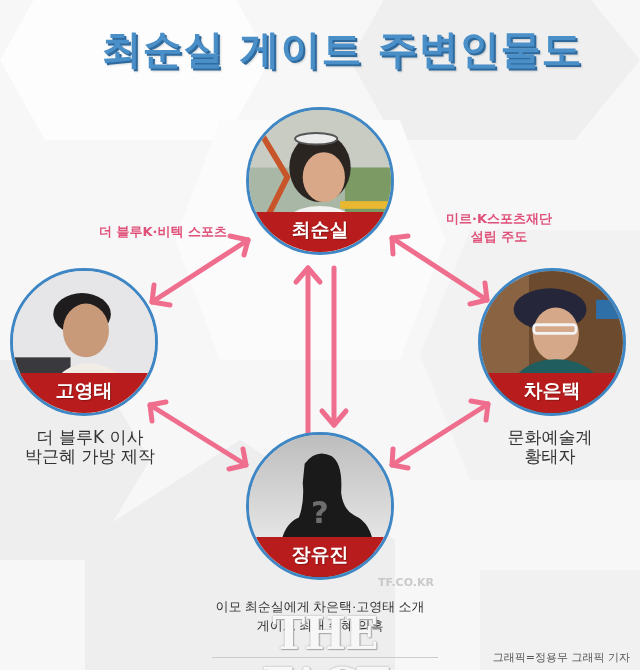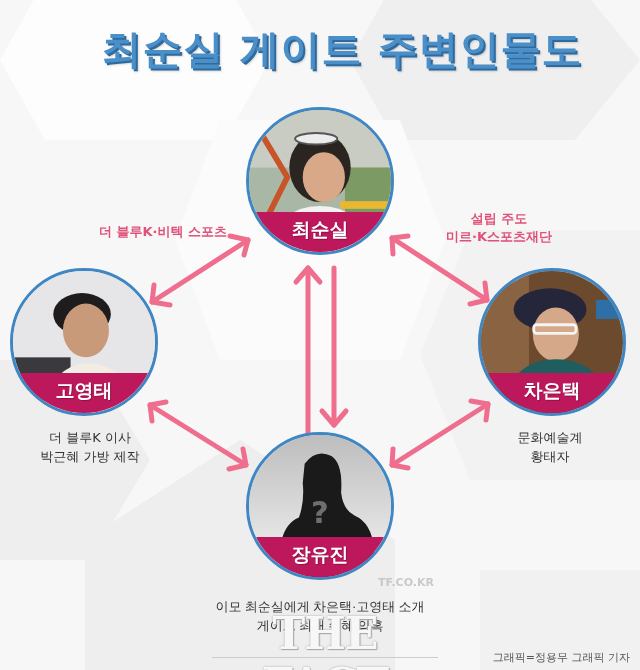--- a/index.html
+++ b/index.html
@@ -21,31 +21,31 @@
     }
     .arrows { position: absolute; left: 0; top: 0; width: 640px; height: 670px; z-index: 1; }
     .node {
       position: absolute; width: 148px; height: 148px; border-radius: 50%;
       border: 3px solid #3f87c4; overflow: hidden; background: #ddd;
       z-index: 3;
     }
     .node .photo { position: absolute; left: 0; top: 0; width: 100%; height: 100%; }
     .node .band {
       position: absolute; left: 0; bottom: 0; width: 100%; height: 40px;
-      background: #be185d; color: #fff; text-align: center;
+      background: #b91c1c; color: #fff; text-align: center;
       font-weight: bold; font-size: 19px; line-height: 34px;
       text-shadow: 1px 1px 1px rgba(0,0,0,0.25);
     }
     .rel {
       position: absolute; text-align: center; font-weight: bold;
       font-size: 13px; line-height: 18px; color: #e0517a; z-index: 2;
     }
     .desc {
       position: absolute; text-align: center;
-      font-size: 13px; line-height: 19px; color: #333; z-index: 2;
+      font-size: 17px; line-height: 19px; color: #333; z-index: 2;
     }
     .watermark {
       position: absolute; left: 212px; top: 608px; width: 226px; height: 50px;
       font-family: "DejaVu Serif", serif; font-weight: bold; font-size: 44px;
       color: rgba(255,255,255,0.92); letter-spacing: -1px; text-align: center;
       text-shadow: 0 0 2px #999, 1px 1px 1px #aaa;
       border-bottom: 1px solid #ccc; z-index: 5;
     }
     .wm-small {
       position: absolute; left: 378px; top: 576px; font-size: 11px;
@@ -108,22 +108,22 @@
       <polyline points="393,449 392,465 408,468"></polyline>
       <polyline points="471,401 488,404 486,420"></polyline>
     </g>
   </g>
 </svg>
 
 <div class="rel" style="left:78px; top:210px; width:170px;margin-top:13px;">
   <div>더 블루K·비텍 스포츠</div>
 </div>
 <div class="rel" style="left:424px; top:210px; width:150px;">
+  <div>미르·K스포츠재단</div>
   <div>설립 주도</div>
-  <div>미르·K스포츠재단</div>
 </div>
 
 <div class="node" style="left:246px; top:107px;">
   <svg class="photo" viewBox="0 0 148 148">
     <rect width="148" height="148" fill="#a9b8a6"></rect>
     <rect x="0" y="0" width="148" height="60" fill="#c8ccc2"></rect>
     <rect x="100" y="60" width="48" height="60" fill="#7c9a64"></rect>
     <rect x="95" y="95" width="50" height="8" fill="#e8b830"></rect>
     <path d="M10 20 L40 70 L15 120" stroke="#c8542a" stroke-width="6" fill="none"></path>
     <ellipse cx="74" cy="60" rx="32" ry="36" fill="#2b2522"></ellipse>

